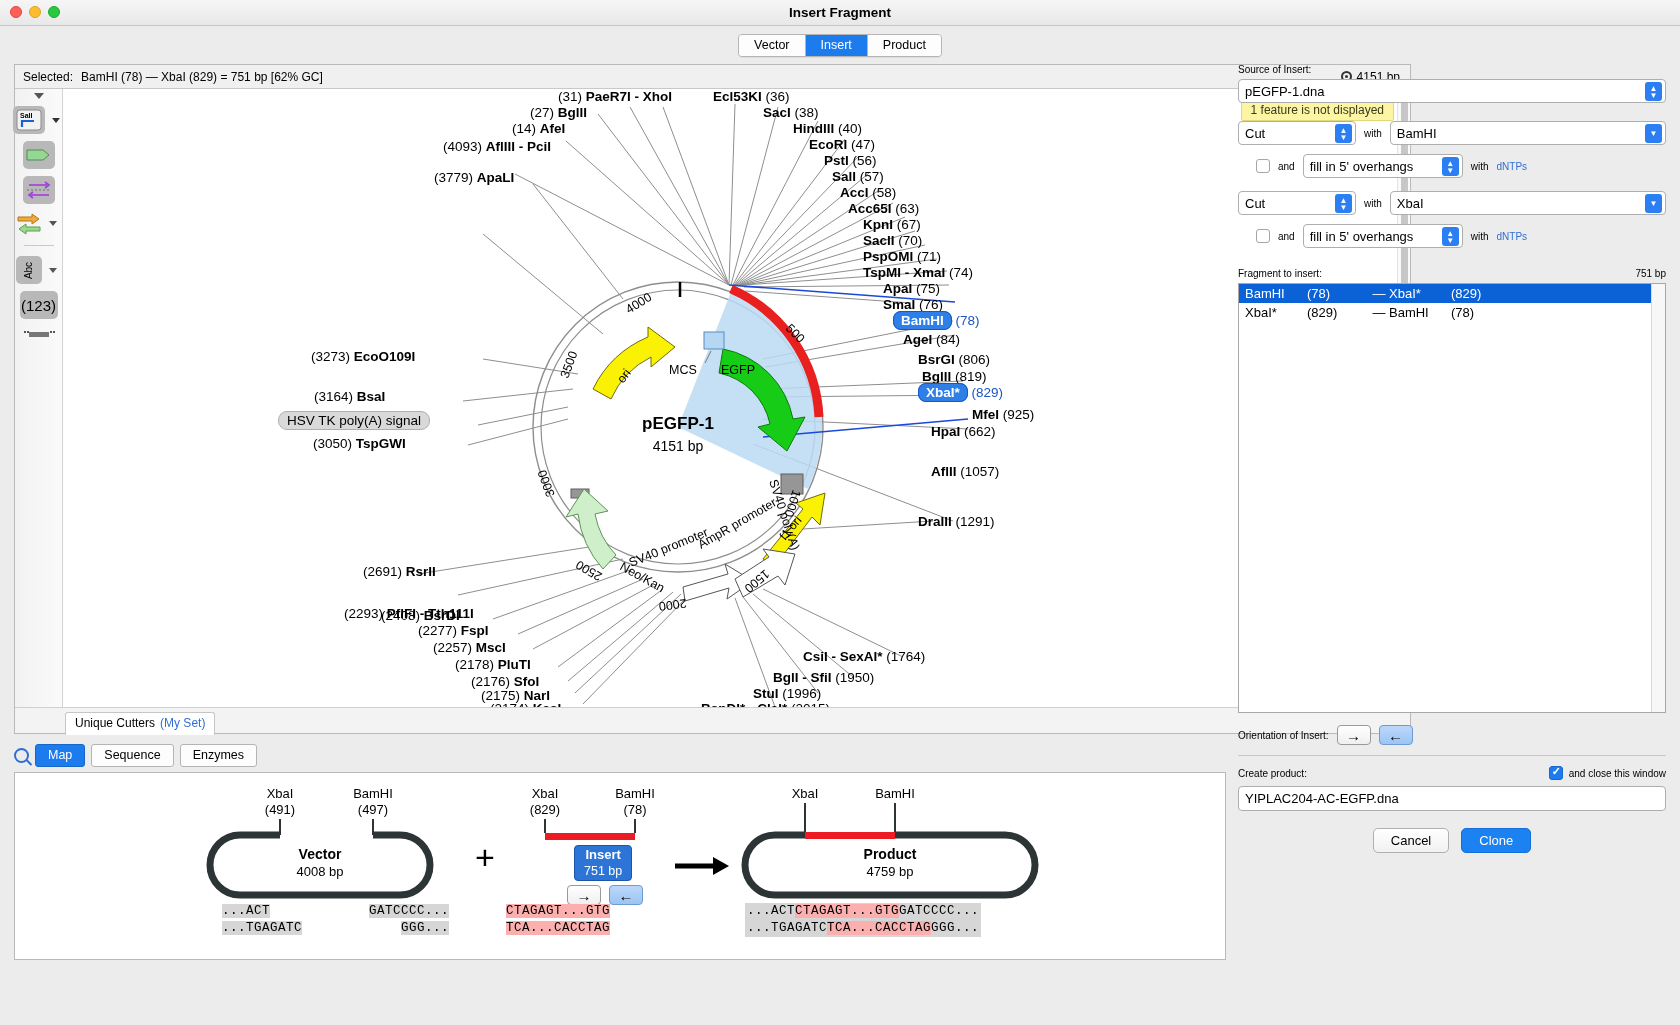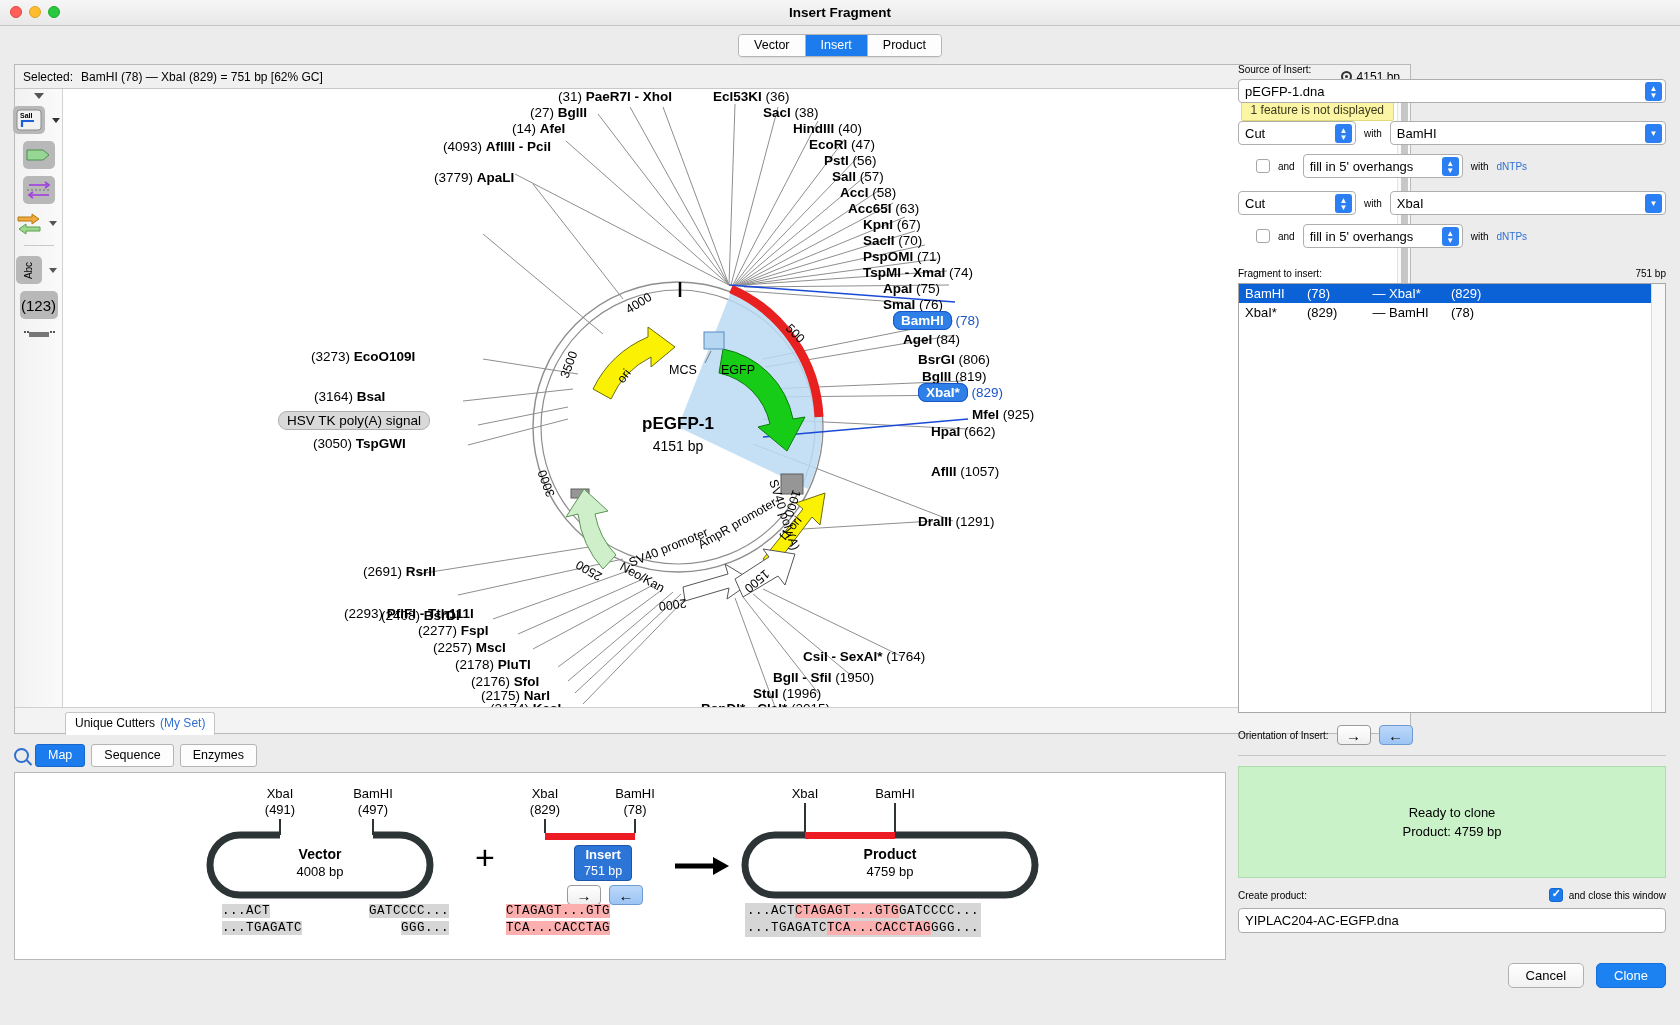--- a/index.html
+++ b/index.html
@@ -720,34 +720,30 @@
   </div>
 
   <div class="row" style="margin-top:12px;">
     <span class="lbl">Orientation of Insert:</span>
     <span class="orientbtn">→</span>
     <span class="orientbtn on">←</span>
   </div>
 
   <hr class="sep">
 
-  <div id="readybox">
-    <div>Ready to clone</div>
-    <div>Product:  4759 bp</div>
-  </div>
 
   <div class="row" style="margin-top:10px;justify-content:space-between;">
     <span class="lbl">Create product:</span>
     <span class="row" style="gap:6px;">
       <span class="cb checked"></span>
       <span class="lbl">and close this window</span>
     </span>
   </div>
 
   <div class="field" style="margin-top:6px;height:25px;">
     <span>YIPLAC204-AC-EGFP.dna</span>
   </div>
 
-  <div class="row" style="margin-top:30px;justify-content:flex-end;gap:12px;">
+  <div class="row" style="margin-top:17px;justify-content:center;gap:12px;">
     <span class="btn">Cancel</span>
     <span class="btn primary">Clone</span>
   </div>
 </div>
 
 </body></html>

